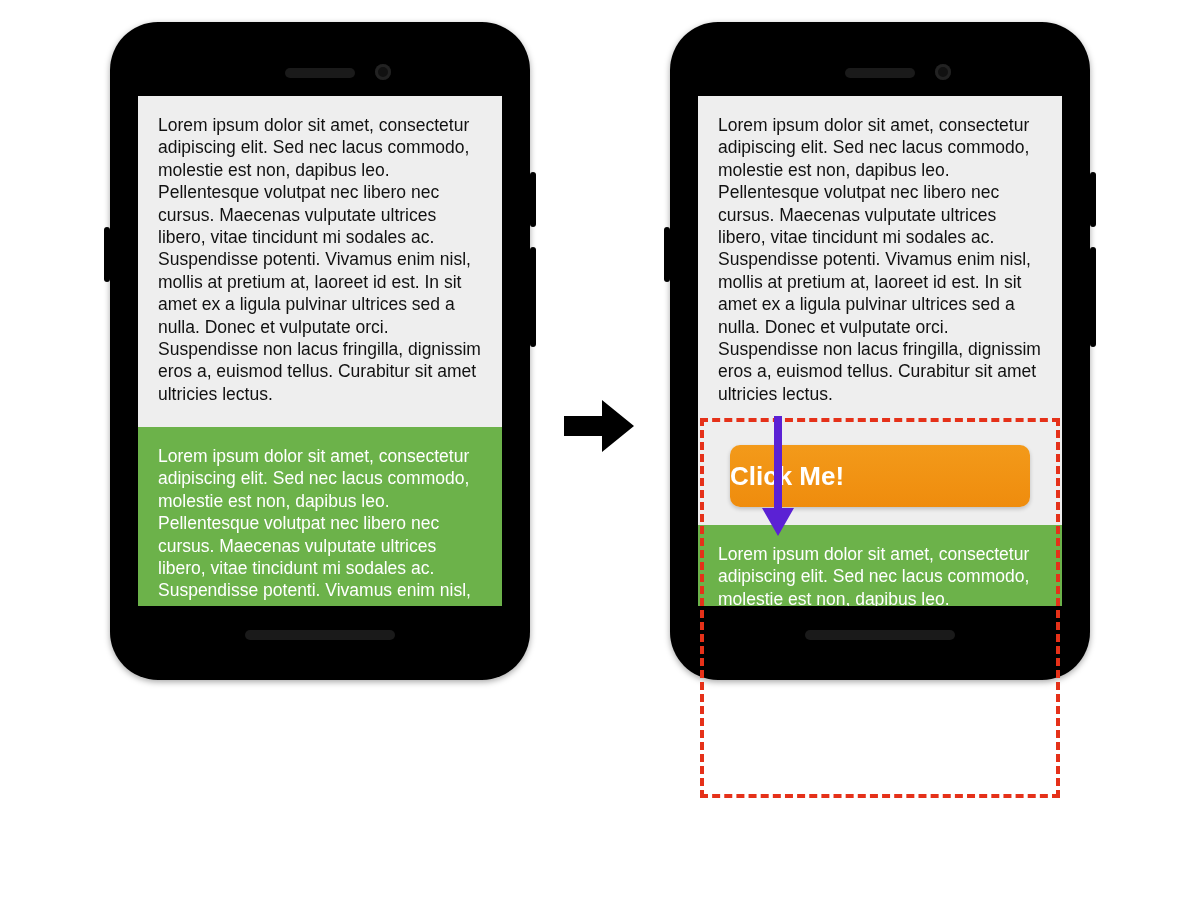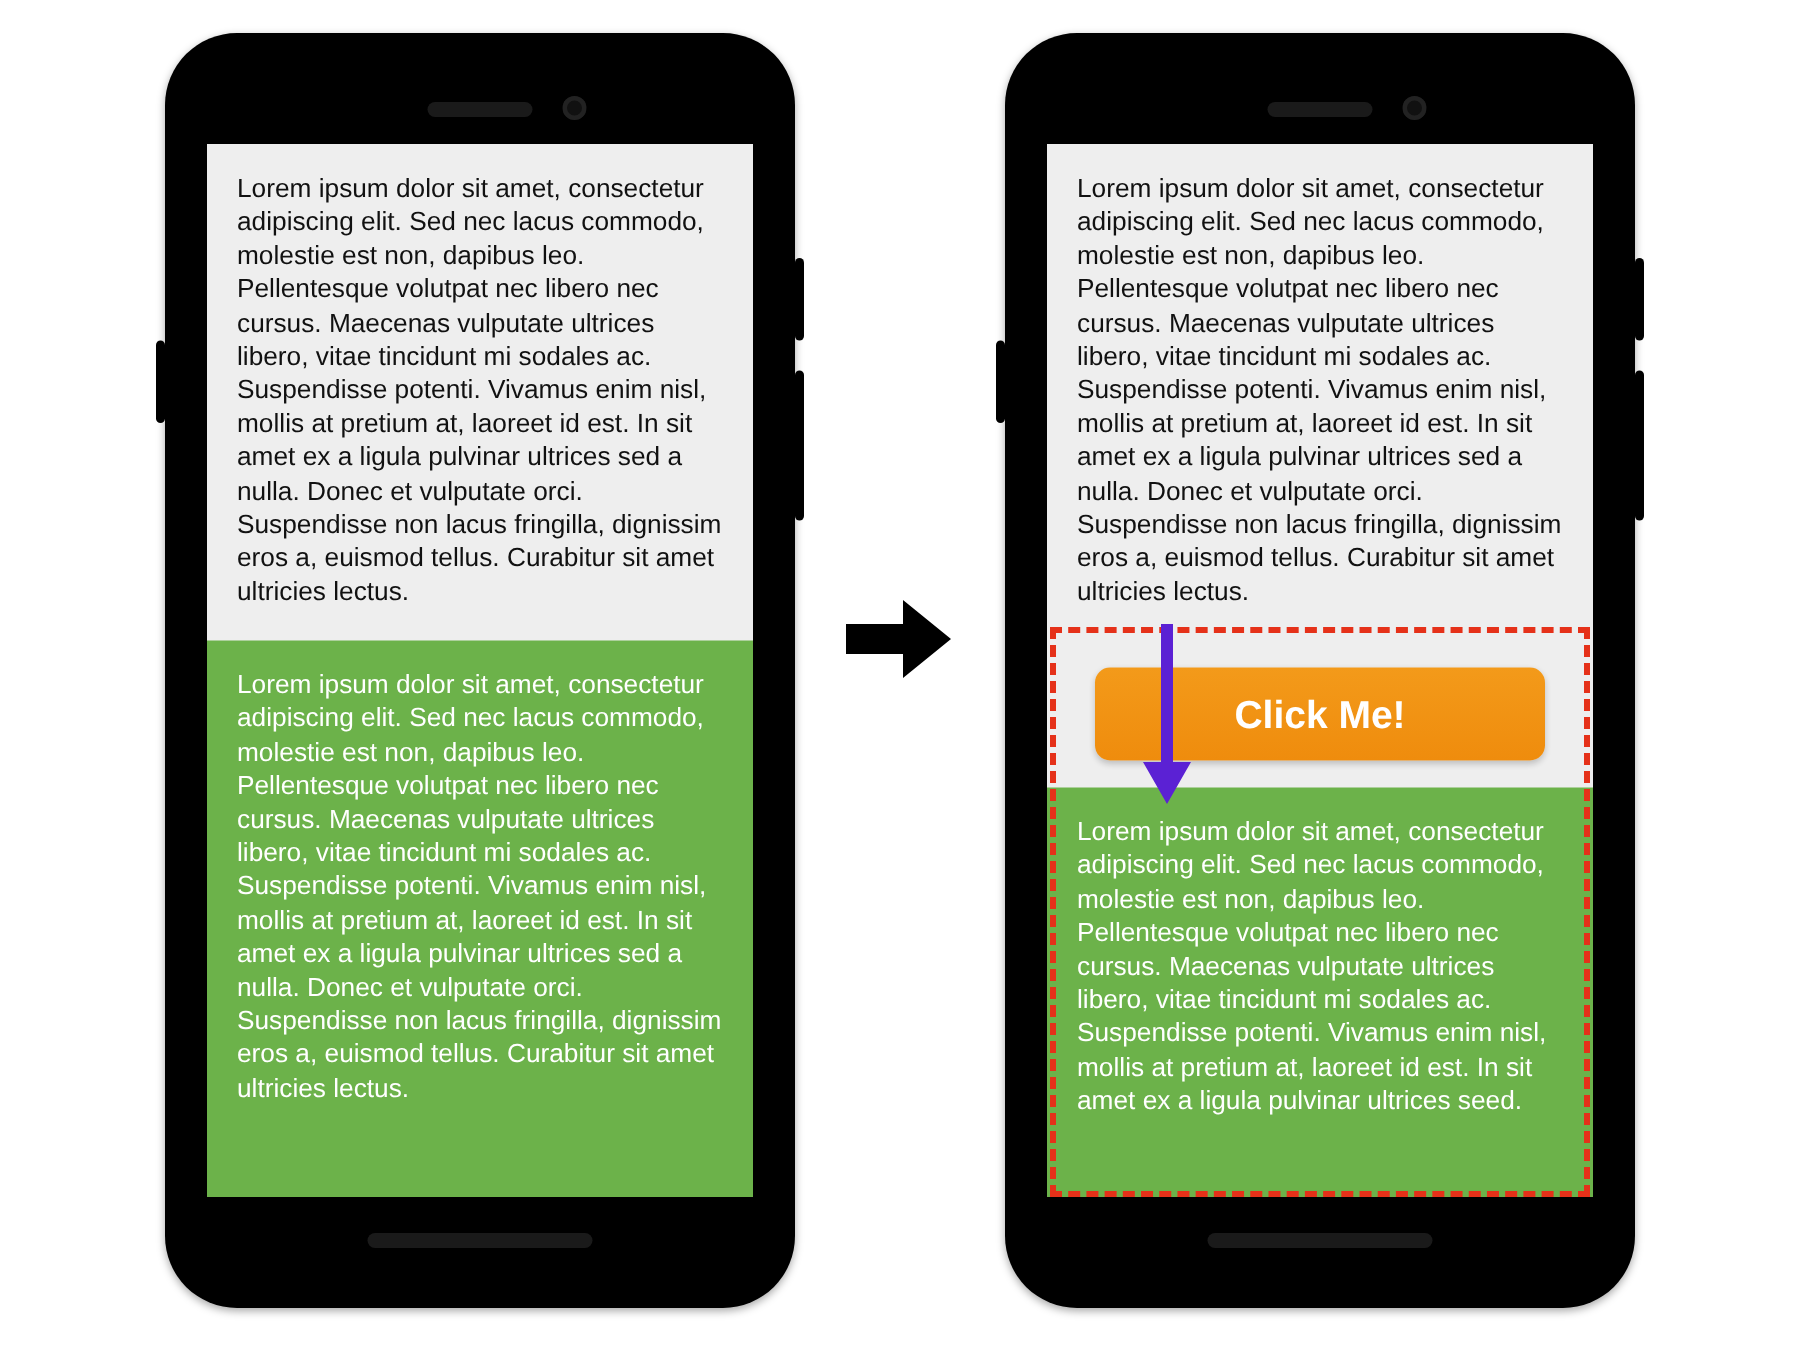--- a/index.html
+++ b/index.html
@@ -12,21 +12,21 @@
     position: relative;
   }
   .canvas {
     position: relative;
     width: 1201px;
     height: 901px;
   }
   .phone {
     position: absolute;
     width: 420px;
-    height: 850px;
+    height: 658px;
     background: #000;
     border-radius: 48px;
     box-shadow: 0 2px 6px rgba(0,0,0,0.35);
   }
   .phone-inner {
     position: absolute;
     inset: 14px;
     background: #000;
     border-radius: 40px;
     overflow: hidden;
@@ -78,21 +78,20 @@
     inset: 0;
   }
   .btn-row {
     padding: 18px 20px 18px 20px;
     display: flex;
     justify-content: center;
   }
   .click-btn {
     display: flex;
     align-items: center;
-    justify-content: center;
     width: 300px;
     height: 62px;
     background: linear-gradient(#f39a1a,#ef8c0d);
     border-radius: 10px;
     font-size: 26px;
     font-weight: bold;
     color: #fff;
     box-shadow: 0 2px 4px rgba(0,0,0,0.2);
   }
   

